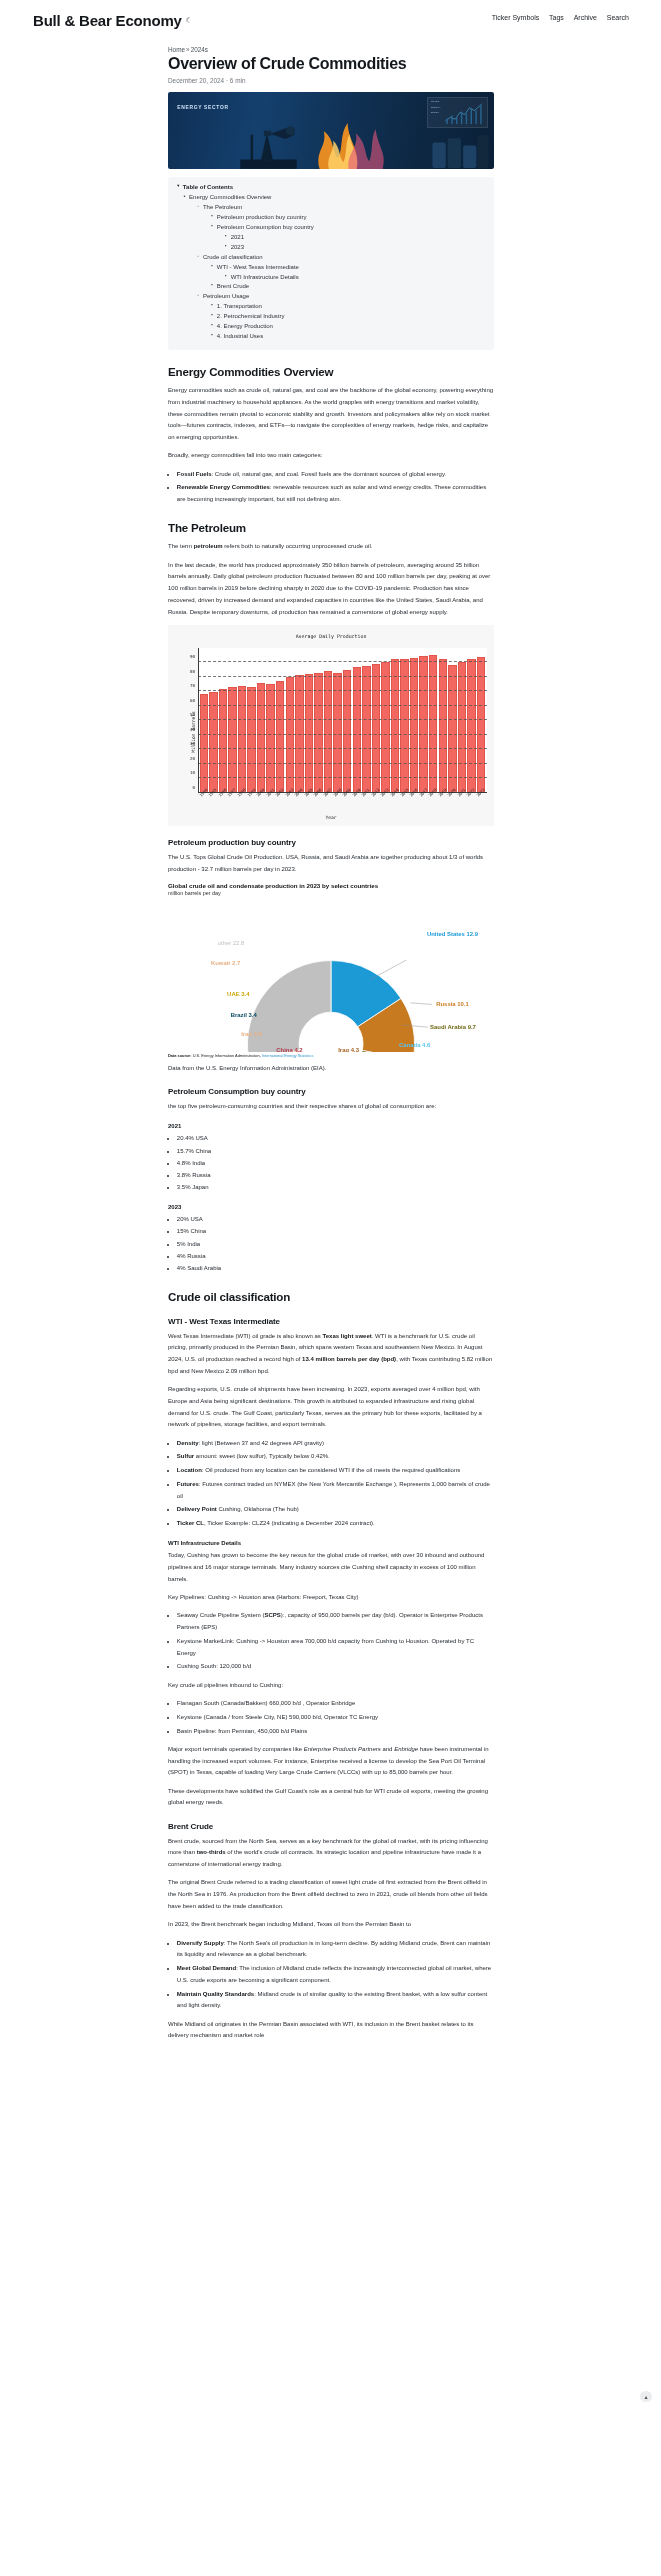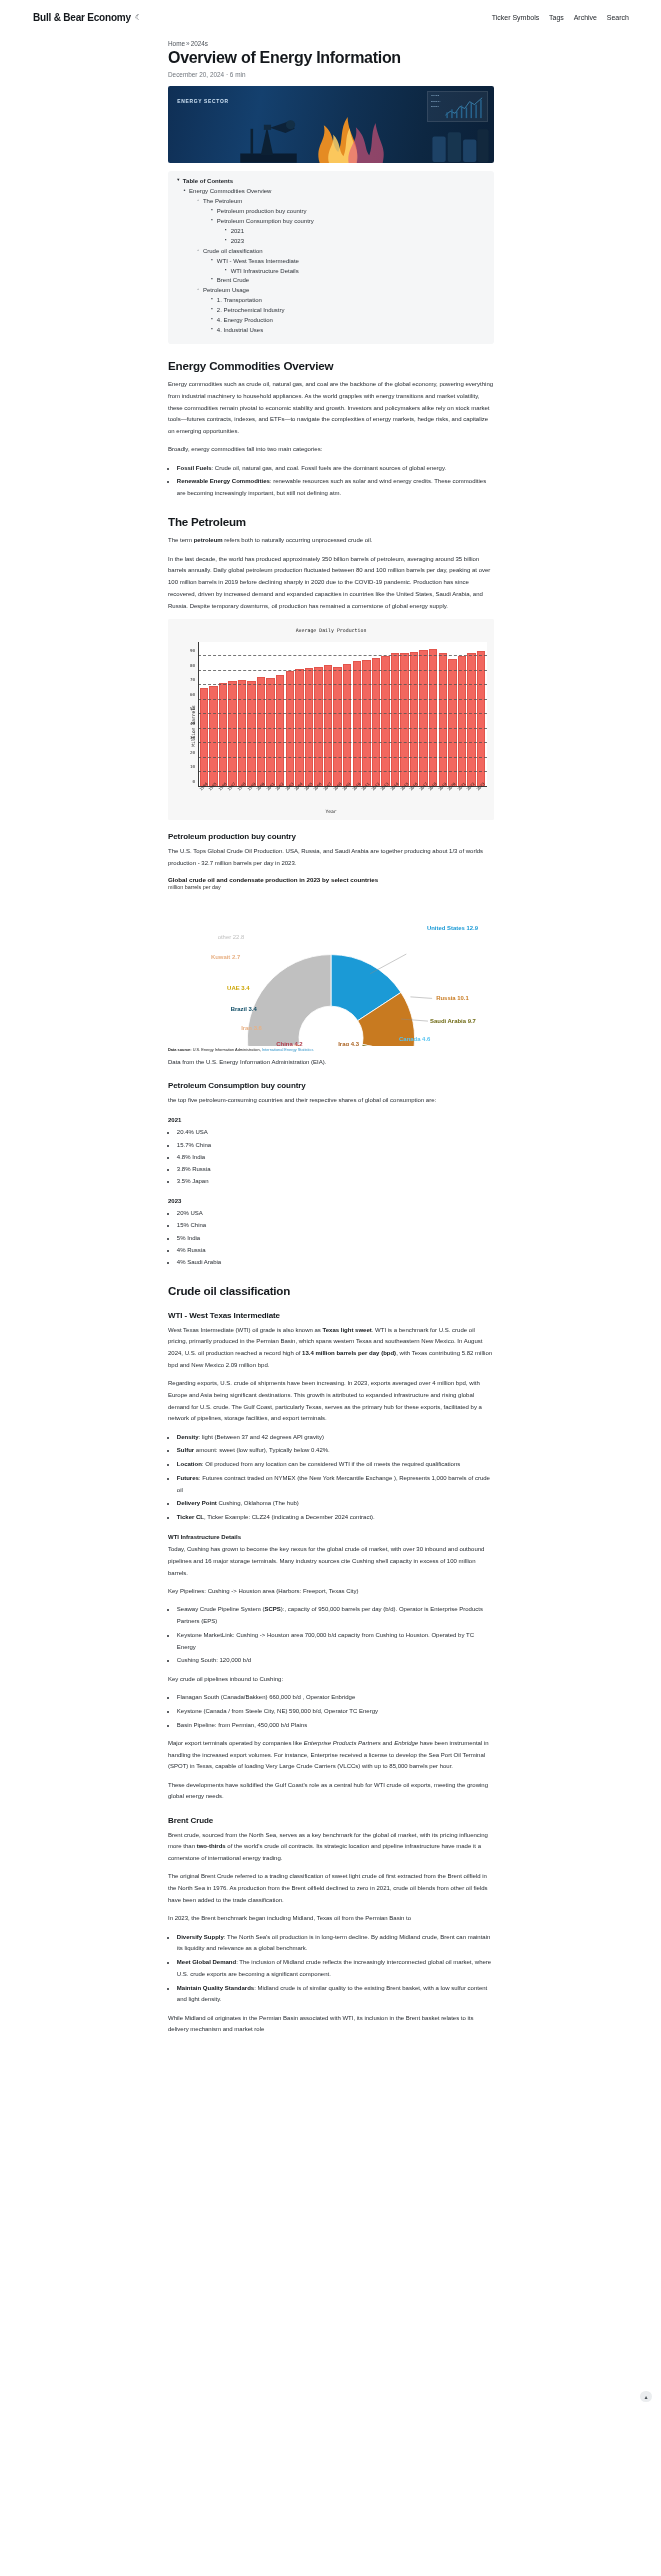--- a/index.html
+++ b/index.html
@@ -20,21 +20,21 @@
     display:flex;
     align-items:flex-start;
     justify-content:space-between;
   }
   .brand {
     display:flex;
     align-items:center;
     gap:4.1px;
   }
   .brand-title {
-    font-size:10px;
+    font-size:15px;
     font-weight:bold;
     letter-spacing:-0.2px;
     color:#14181c;
     font-family:"Liberation Sans", sans-serif;
   }
   .moon-icon { font-size:7.7px; color:#2b3138; line-height:1; cursor:pointer; }
   .nav-links { display:flex; gap:9.8px; padding-top:2.1px; }
   .nav-links a {
     font-size:7px;
     color:#22262b;
@@ -233,21 +233,21 @@
   </nav>
 </div>
 
 <div class="page">
 <div class="article">
 
   <div class="breadcrumb">
     <a href="#" style="color:#4b5158;text-decoration:none">Home</a><span class="sep">»</span><a href="#" style="color:#4b5158;text-decoration:none">2024s</a>
   </div>
 
-  <h1 class="page-title">Overview of Energy Information</h1>
+  <h1 class="page-title">Overview of Crude Commodities</h1>
   <div class="post-meta">December 20, 2024 · 6 min</div>
 
   <div class="hero">
     <div class="hero-label">ENERGY SECTOR</div>
     <svg class="hero-pump" viewBox="0 0 150 110">
       <rect x="20" y="92" width="110" height="18" fill="#0a1c30"></rect>
       <polygon points="60,95 72,40 84,95" fill="#0c2033"></polygon>
       <rect x="66" y="36" width="14" height="10" fill="#11293f"></rect>
       <path d="M78 42 L118 28 L126 44 L108 52 Z" fill="#0d2238"></path>
       <circle cx="118" cy="36" r="9" fill="#132f46"></circle>

